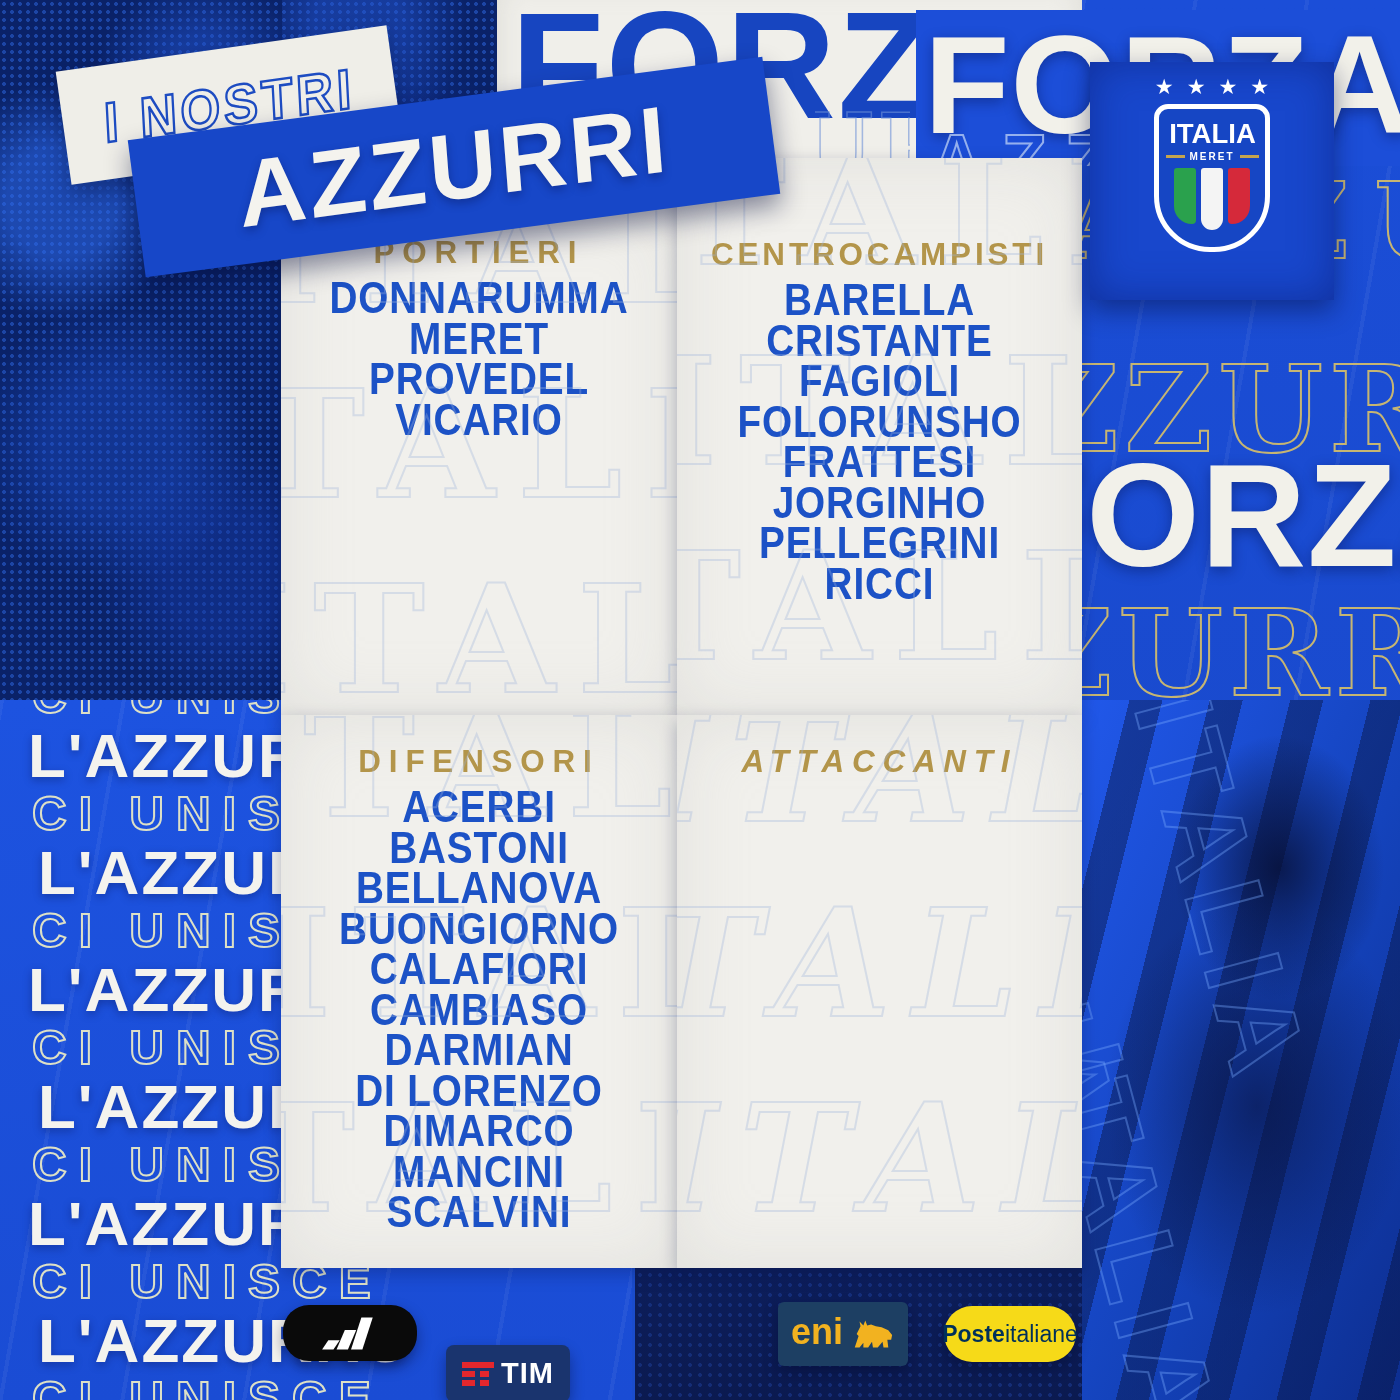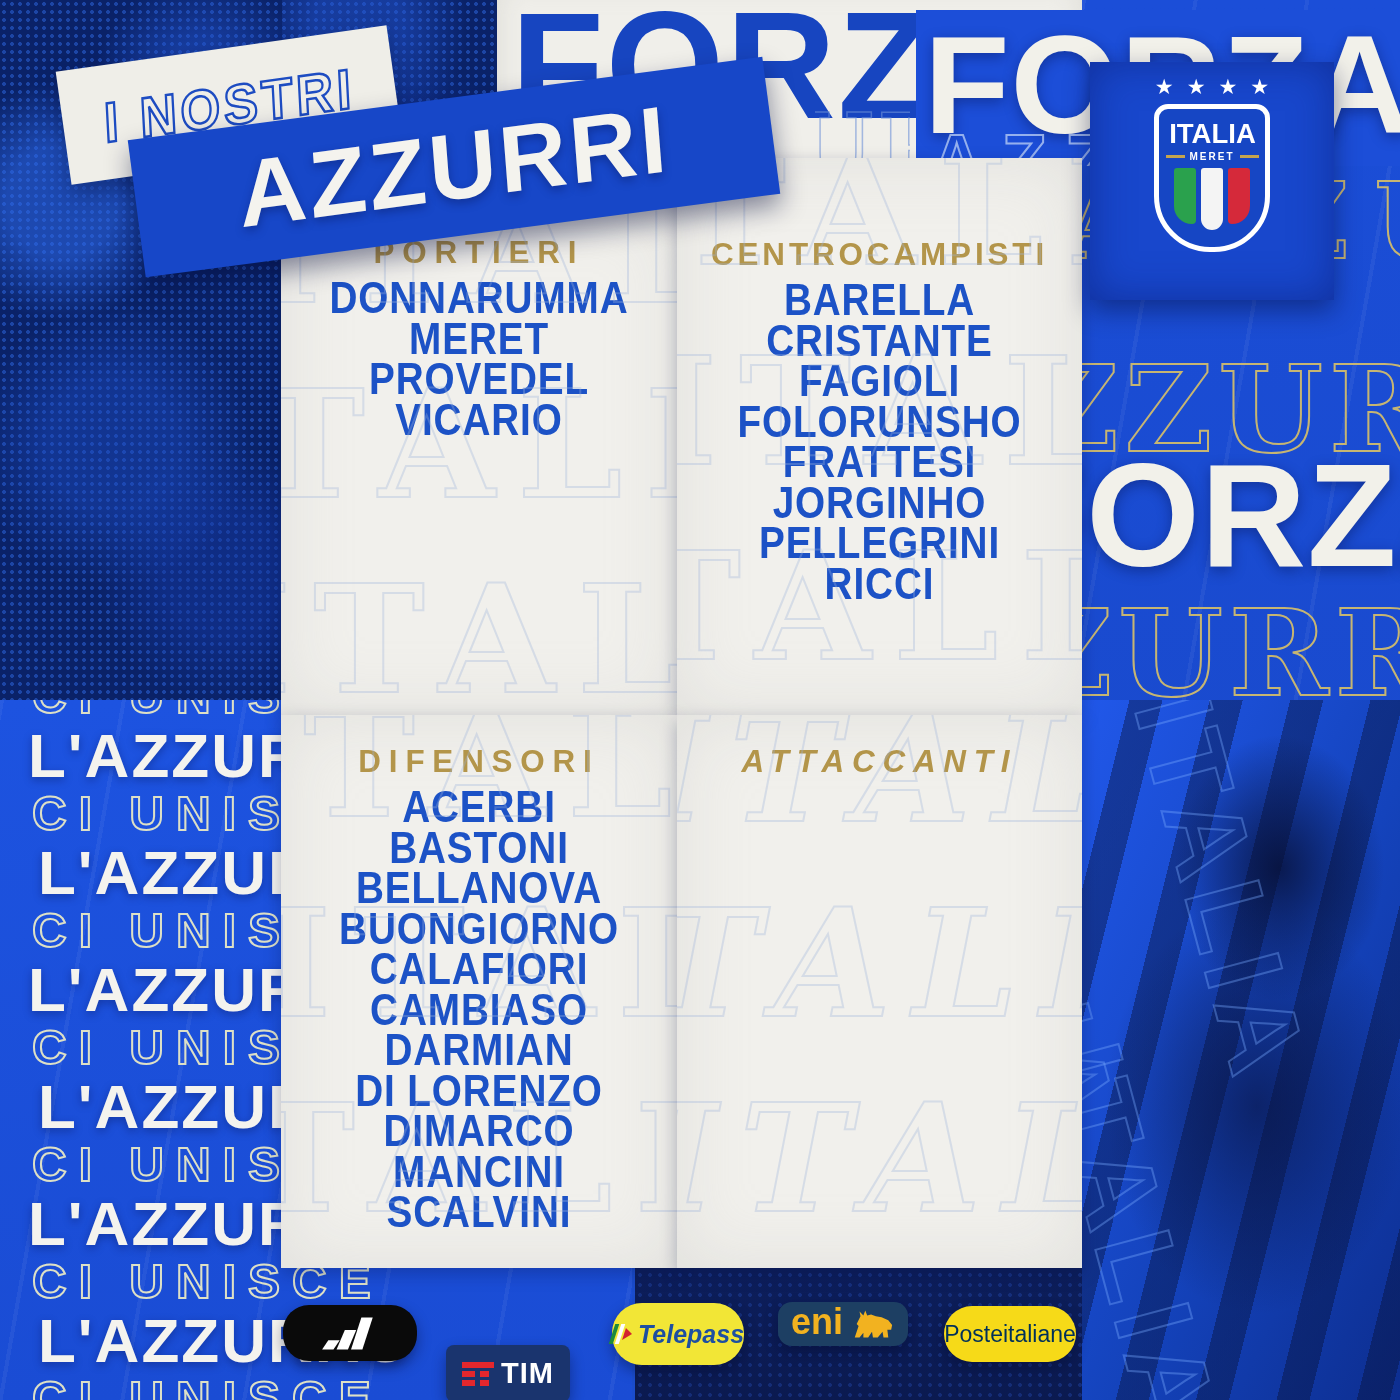--- a/index.html
+++ b/index.html
@@ -182,25 +182,25 @@
   .tim-b1{width:13px;height:6px;background:#e3272d;}
   .tim-b2{width:9px;height:6px;background:#e3272d;}
   #sp-tim .label{color:#fff;font-size:29px;font-weight:bold;letter-spacing:1px;}
   #sp-telepass{left:612px;top:1303px;width:132px;height:62px;background:#f2e636;border-radius:30px;gap:6px;box-shadow:0 6px 14px rgba(4,10,45,.4);}
   .flag{display:flex;gap:2px;transform:skewX(-18deg);}
   .flag i{display:block;width:4px;height:20px;}
   .f-green{background:#1d8a3c;}
   .f-white{background:#fdfdfd;}
   .f-red{width:0 !important;height:0 !important;border-left:8px solid #d3232e;border-top:6px solid transparent;border-bottom:6px solid transparent;margin-top:4px;}
   #sp-telepass .label{color:#1d4fa1;font-size:25px;font-weight:bold;font-style:italic;letter-spacing:0;}
-  #sp-eni{left:778px;top:1302px;width:130px;height:44px;background:#1d3f63;border-radius:14px;gap:6px;box-shadow:0 6px 14px rgba(4,10,45,.4);}
+  #sp-eni{left:778px;top:1302px;width:130px;height:64px;background:#1d3f63;border-radius:6px;gap:6px;box-shadow:0 6px 14px rgba(4,10,45,.4);}
   #sp-eni .label{color:#f2b220;font-size:36px;font-weight:bold;text-transform:lowercase;margin-top:-4px;}
   #sp-poste{left:944px;top:1306px;width:132px;height:56px;background:#f6da18;border-radius:28px;box-shadow:0 6px 14px rgba(4,10,45,.4);}
   #sp-poste .label{color:#00305a;font-size:23px;letter-spacing:0;}
-  #sp-poste .b{font-weight:normal;text-align:center;}
+  #sp-poste .b{font-weight:bold;text-align:center;}
 </style>
 </head>
 <body>
 
 <div id="canvas">
 
   <div id="crowd-top" class="crowd"></div>
   <div id="crowd-left" class="crowd"></div>
 
   <div id="left-pattern">
@@ -341,28 +341,20 @@
             <span class="tim-b2"></span>
           </span>
         <span class="tim-r2">
             <span class="tim-b1"></span>
             <span class="tim-b2"></span>
           </span>
       </span>
       <span class="label">TIM</span>
     </div>
   </div>
-  <div id="sp-telepass" class="sponsor">
-    <span class="flag">
-      <i class="f-green"></i>
-        <i class="f-white"></i>
-        <i class="f-red"></i>
-    </span>
-    <span class="label">Telepass</span>
-  </div>
   <div id="sp-eni" class="sponsor">
     <span class="label">eni</span>
     <svg width="46" height="32" viewBox="0 0 48 32">
       <path fill="#f2b220" d="M6 30 L10 18 L8 16 L12 8 L11 3 L15 7 L17 2 L19 7 L23 6 L28 8 L34 9 L41 12 L45 17 L44 22 L40 22 L41 30 L36 30 L35 24 L30 30 L25 30 L24 24 L20 30 L15 30 L15 25 L11 30 Z"></path>
     </svg>
   </div>
   <div id="sp-poste" class="sponsor">
     <span class="label"><b class="b">Poste</b><span>italiane</span></span>
   </div>
 

